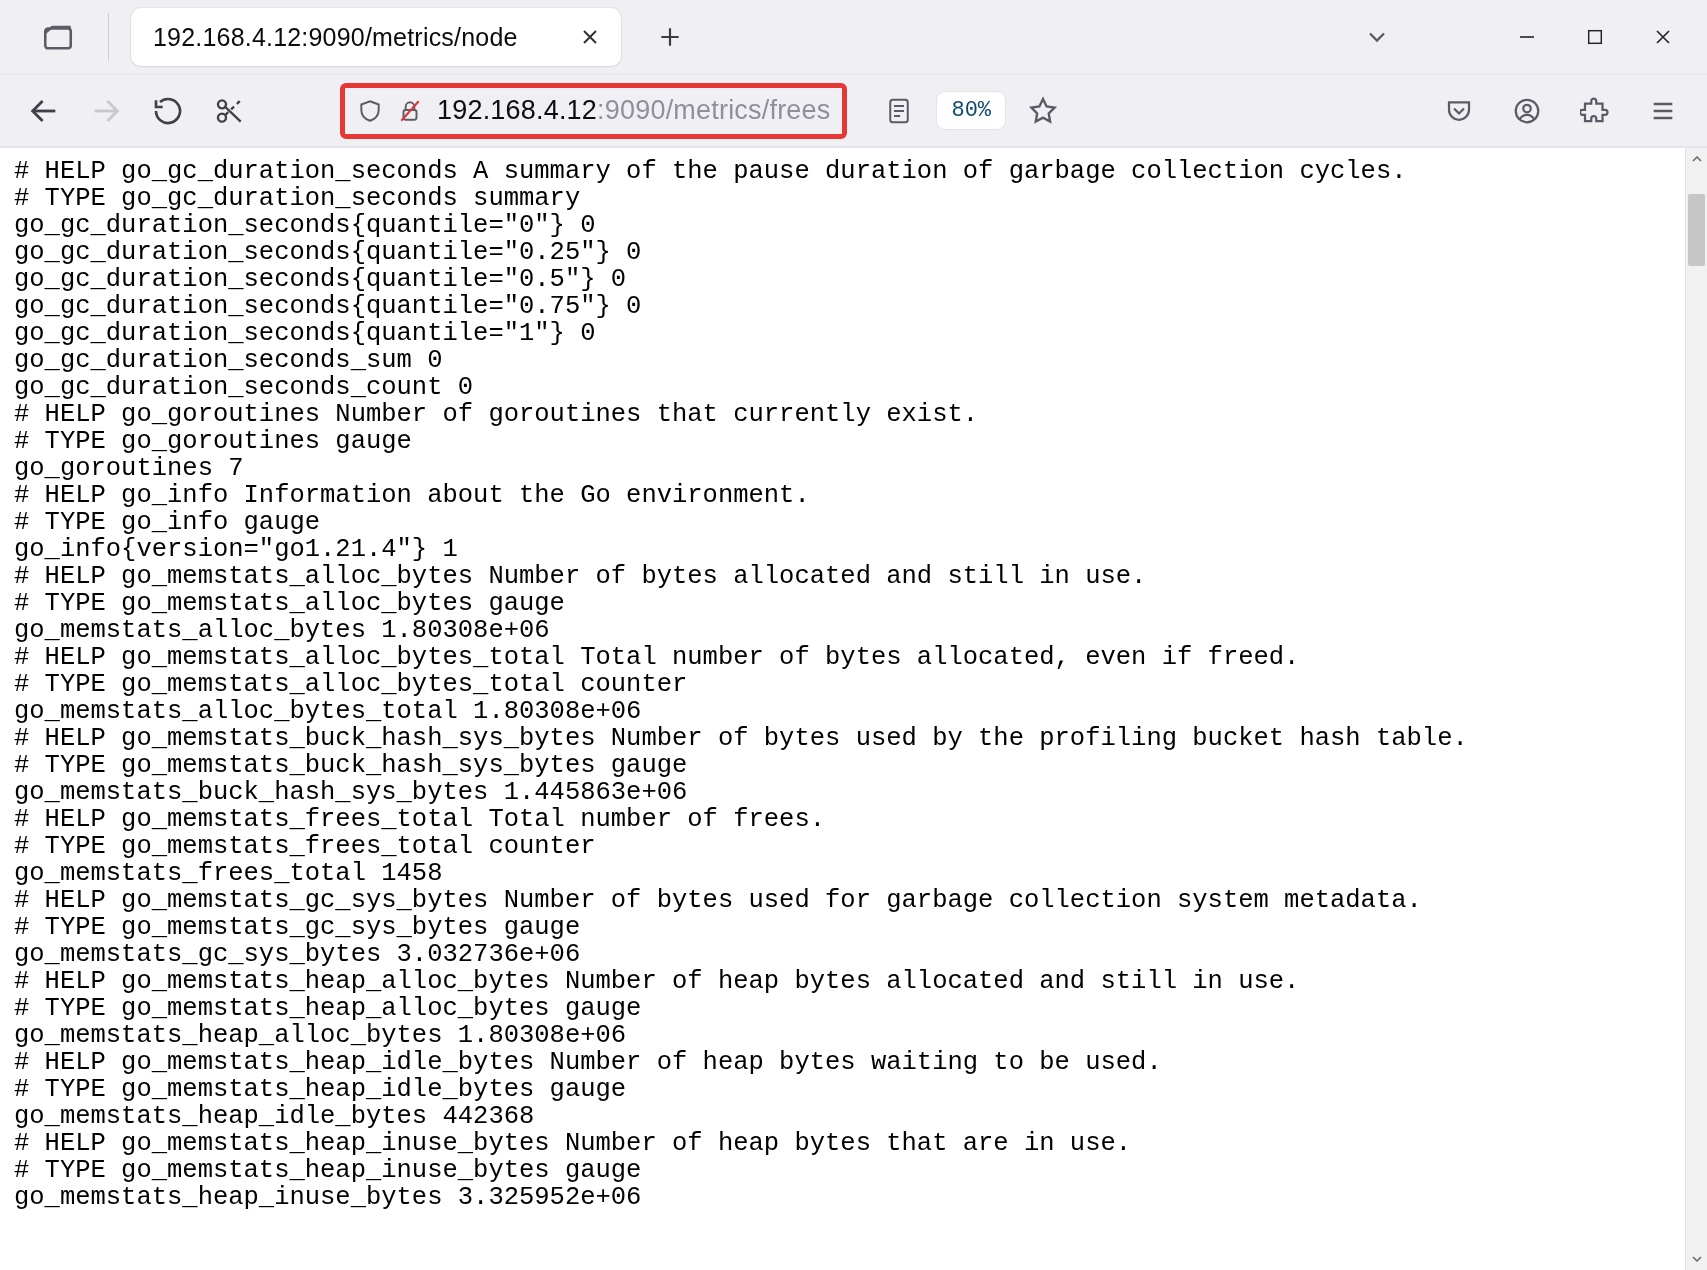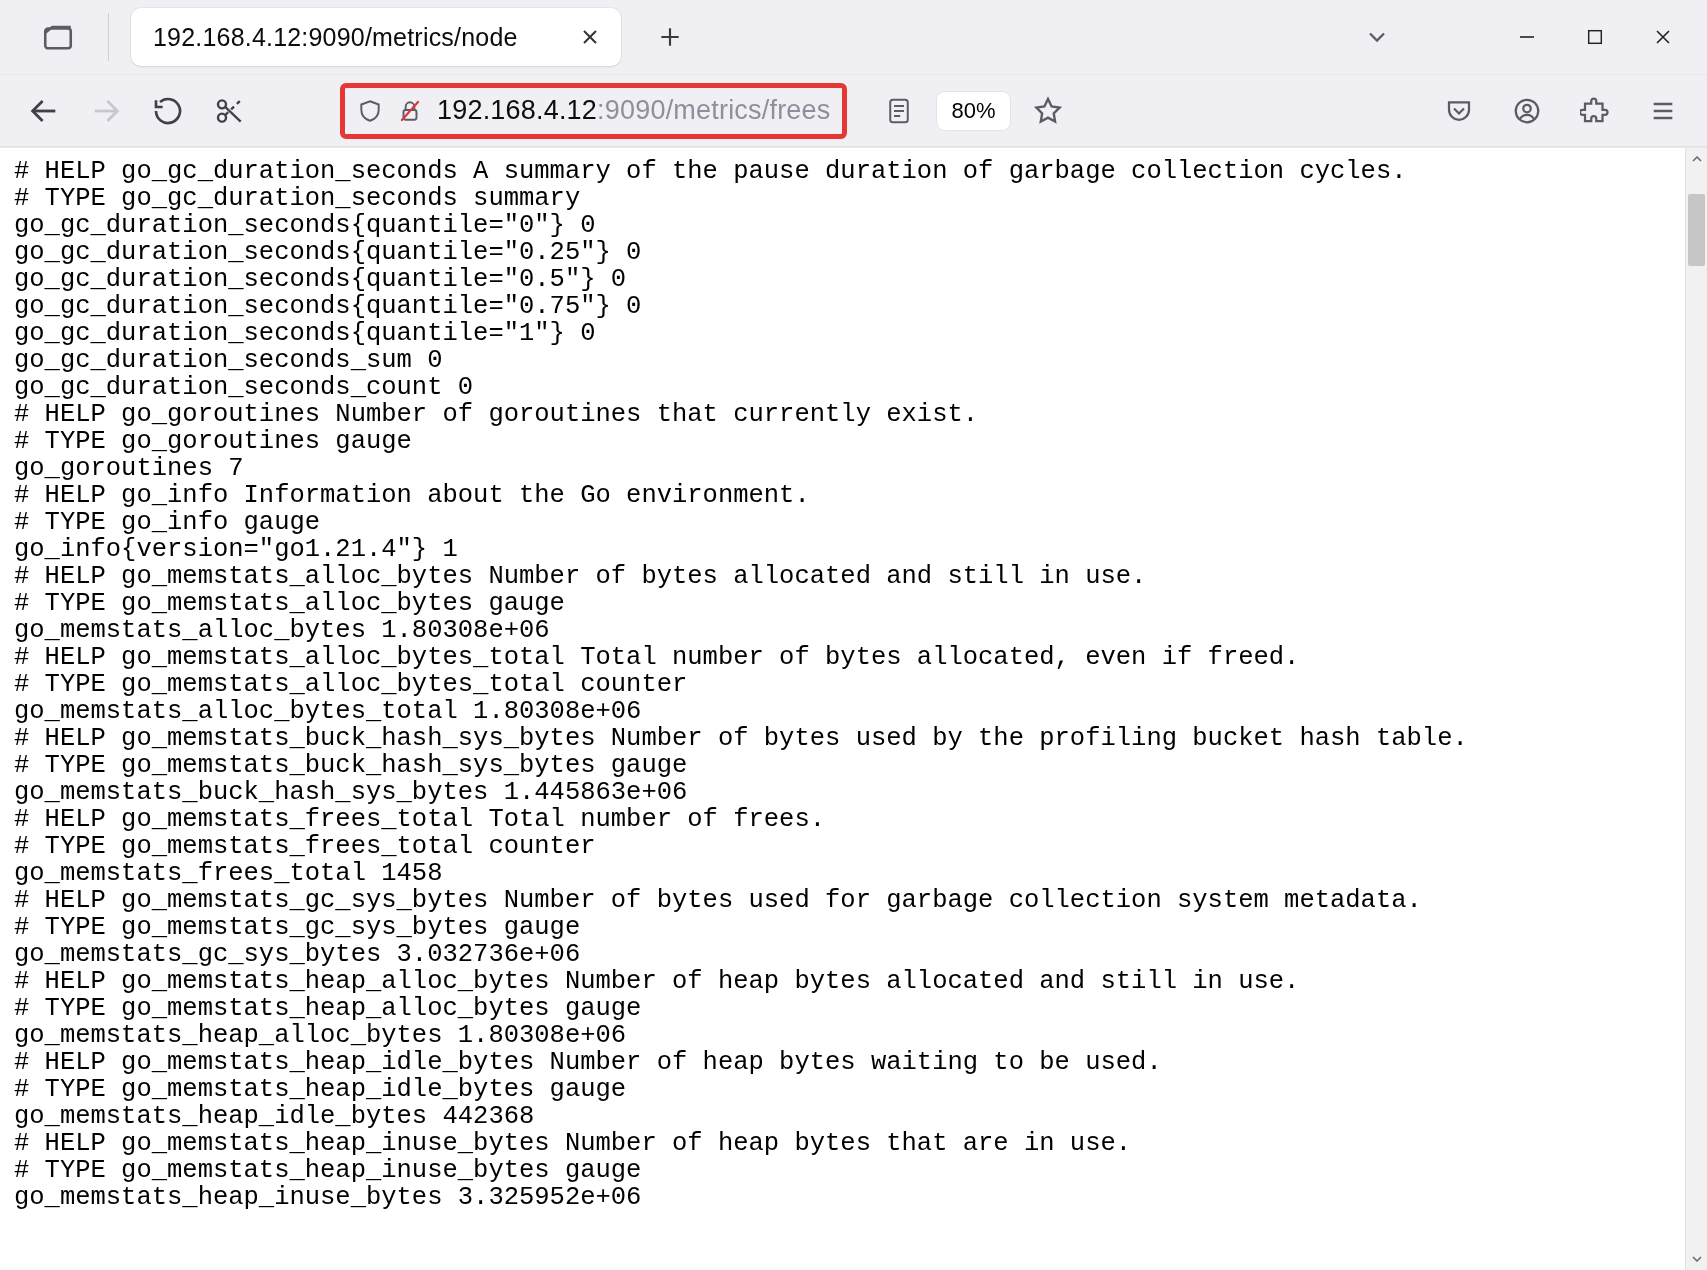--- a/index.html
+++ b/index.html
@@ -92,22 +92,23 @@
   .urlbox .sec-icons{ display:flex; align-items:center; gap:14px; }
   .url{
     font-size:27px; letter-spacing:.2px; white-space:nowrap;
     color:var(--text);
   }
   .url .muted{ color:var(--url-muted); }
   .page-actions{
     display:flex; align-items:center; gap:18px; margin-left:4px;
   }
   .zoompill{
-    background:#fff; border-radius:8px; padding:6px 14px; font-size:22px; color:#000000;
+    background:#fff; border-radius:8px; padding:6px 14px; font-size:22px; color:#0c4a6e;
     box-shadow:0 0 0 1px rgba(0,0,0,.05);
+    font-family:Liberation Mono, monospace;
   }
   .right-tools{
     display:flex; align-items:center; gap:28px; margin-left:8px;
   }
 
   
   .content-wrap{
     position:relative; height:calc(1270px - var(--tabbar-h) - var(--toolbar-h));
     display:flex;
     border-top:1px solid #e8e8ec;

